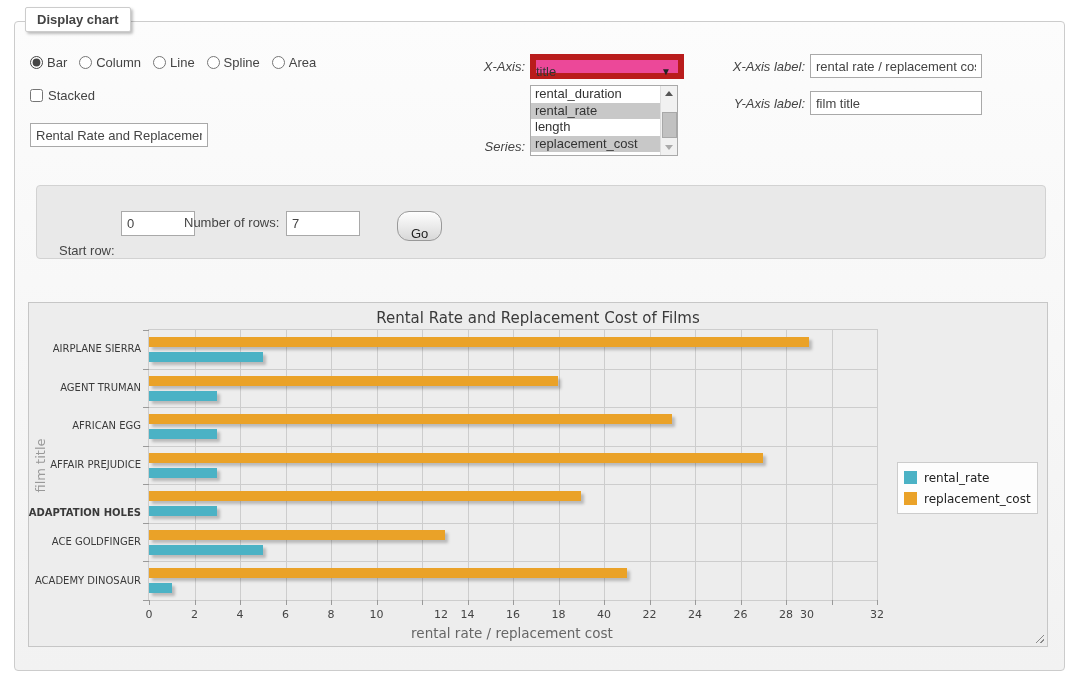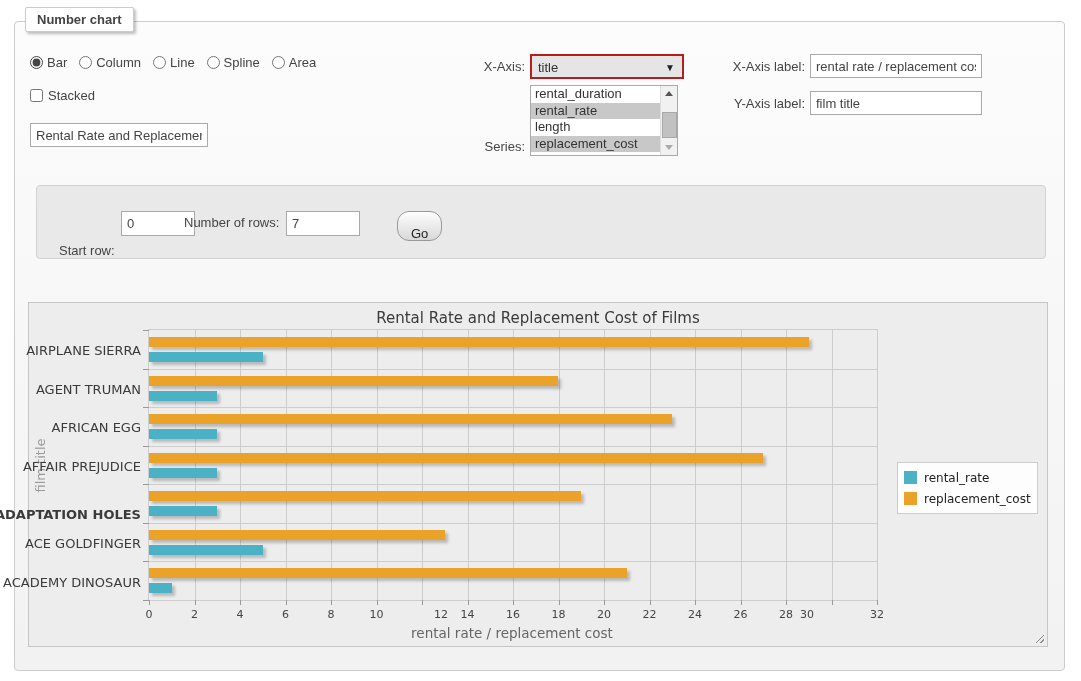--- a/index.html
+++ b/index.html
@@ -9,31 +9,31 @@
   
   .outer-fieldset{position:absolute;left:14px;top:21px;width:1051px;height:650px;
     border:1px solid #ccc;border-radius:4px;
     background:linear-gradient(#fcfcfc,#f2f2f2);box-sizing:border-box;}
   .panel-legend{position:absolute;left:25px;top:7px;background:#fff;border:1px solid #ccc;
     border-radius:2px;padding:4px 11px;font-weight:bold;color:#444;font-size:13px;
     box-shadow:2px 2px 3px rgba(0,0,0,0.25);z-index:5;}
 
   
   .lbl{position:absolute;color:#444;font-size:13px;line-height:16px;}
-  .right{text-align:right;}
+  .right{text-align:right;font-style:italic;}
   input[type=text]{position:absolute;border:1px solid #a9a9a9;background:#fff;color:#444;
     font-family:"Liberation Sans",sans-serif;font-size:13px;padding:2px 5px;box-sizing:border-box;}
   .radio-row{position:absolute;left:30px;top:55px;display:flex;align-items:center;gap:4px;}
   .radio-opt{display:flex;align-items:center;gap:4px;margin-right:8px;}
   input[type=radio],input[type=checkbox]{accent-color:#444;width:13px;height:13px;margin:0;}
   .check-row{position:absolute;left:30px;top:88px;display:flex;align-items:center;gap:5px;}
 
   
-  .fake-select{position:absolute;left:530px;top:54px;width:154px;height:25px;background:#e5e5e5;
-    border:2px solid #b91c1c;box-sizing:border-box;line-height:23px;padding-left:6px;color:#333;}
+  .fake-select{position:absolute;left:530px;top:54px;width:154px;height:25px;background:#ec4899;
+    border:6px solid #b91c1c;box-sizing:border-box;line-height:23px;color:#333;}
   .fake-select .arrow{position:absolute;right:7px;top:0;line-height:23px;font-size:10px;color:#222;}
 
   
   .series-list{position:absolute;left:530px;top:85px;width:148px;height:71px;background:#fff;
     border:1px solid #a9a9a9;box-sizing:border-box;overflow:hidden;}
   .series-item{height:16.5px;line-height:16.5px;padding:0 4px;color:#333;white-space:nowrap;}
   .series-item.sel{background:#c8c8c8;}
   .sb{position:absolute;right:0;top:0;bottom:0;width:16px;background:#f1f1f1;border-left:1px solid #ddd;}
   .sb-btn{position:absolute;left:0;width:16px;height:15px;}
   .tri{position:absolute;left:4px;width:0;height:0;border-left:4px solid transparent;border-right:4px solid transparent;}
@@ -52,40 +52,40 @@
   .chart-box{position:absolute;left:28px;top:302px;width:1020px;height:345px;background:#ededed;
     border:1px solid #c6c6c6;box-sizing:border-box;font-family:"DejaVu Sans",sans-serif;}
   .chart-title{position:absolute;left:0;right:0;top:6px;text-align:center;font-size:15px;color:#3a3a3a;}
   .plot{position:absolute;left:119px;top:26px;width:728px;height:270px;
     border:1px solid #cdcdcd;box-sizing:content-box;}
   .vline{position:absolute;top:0;bottom:0;width:1px;background:#cdcdcd;}
   .hline{position:absolute;left:0;right:0;height:1px;background:#cdcdcd;}
   .bar{position:absolute;height:10px;box-shadow:3px 3px 3px rgba(50,50,50,0.28);}
   .ytick{position:absolute;height:1px;width:6px;background:#9a9a9a;}
   .xtick{position:absolute;width:1px;height:5px;background:#9a9a9a;}
-  .ycat{position:absolute;right:100%;margin-right:8px;white-space:nowrap;font-size:13px;color:#3a3a3a;}
+  .ycat{position:absolute;right:100%;margin-right:8px;white-space:nowrap;font-size:10px;color:#3a3a3a;}
   .xnum{position:absolute;top:100%;margin-top:8px;font-size:11px;color:#444;transform:translateX(-50%);}
   .axis-xlabel{position:absolute;left:119px;width:728px;top:322px;text-align:center;font-size:13.5px;color:#666;}
   .axis-ylabel{position:absolute;left:-44px;top:155px;width:110px;text-align:center;font-size:13px;color:#999;
     transform:rotate(-90deg);}
   .legend{position:absolute;left:868px;top:159px;background:#fdfdfd;border:1px solid #ccc;padding:4px 6px;}
   .legend-row{display:flex;align-items:center;gap:7px;height:21px;}
   .swatch{width:13px;height:13px;}
   .legend-txt{font-size:12px;color:#222;white-space:nowrap;}
   .resize-grip{position:absolute;right:3px;bottom:3px;width:11px;height:11px;
     background:repeating-linear-gradient(-45deg,transparent 0 2px,#8a8a8a 2px 3px);
     clip-path:polygon(100% 0,100% 100%,0 100%);cursor:nwse-resize;}
 </style>
 </head>
 <body>
 
 <div id="page">
 
   <div class="outer-fieldset"></div>
-  <div class="panel-legend">Number chart</div>
+  <div class="panel-legend">Display chart</div>
 
   <div class="radio-row" id="radio-row">
       <label class="radio-opt">
         <input type="radio" name="charttype" checked="" style="">
         <span>Bar</span>
       </label>
       <label class="radio-opt">
         <input type="radio" name="charttype" style="">
         <span>Column</span>
       </label>
@@ -175,21 +175,21 @@
         <div class="xtick" style="left: 318.5px; top: 100%;"></div>
         <div class="xnum" style="left: 318.5px;">14</div>
         <div class="vline" style="left: 364px;"></div>
         <div class="xtick" style="left: 364px; top: 100%;"></div>
         <div class="xnum" style="left: 364px;">16</div>
         <div class="vline" style="left: 409.5px;"></div>
         <div class="xtick" style="left: 409.5px; top: 100%;"></div>
         <div class="xnum" style="left: 409.5px;">18</div>
         <div class="vline" style="left: 455px;"></div>
         <div class="xtick" style="left: 455px; top: 100%;"></div>
-        <div class="xnum" style="left: 455px;">20</div>
+        <div class="xnum" style="left: 455px;">40</div>
         <div class="vline" style="left: 500.5px;"></div>
         <div class="xtick" style="left: 500.5px; top: 100%;"></div>
         <div class="xnum" style="left: 500.5px;">22</div>
         <div class="vline" style="left: 546px;"></div>
         <div class="xtick" style="left: 546px; top: 100%;"></div>
         <div class="xnum" style="left: 546px;">24</div>
         <div class="vline" style="left: 591.5px;"></div>
         <div class="xtick" style="left: 591.5px; top: 100%;"></div>
         <div class="xnum" style="left: 591.5px;">26</div>
         <div class="vline" style="left: 637px;"></div>

